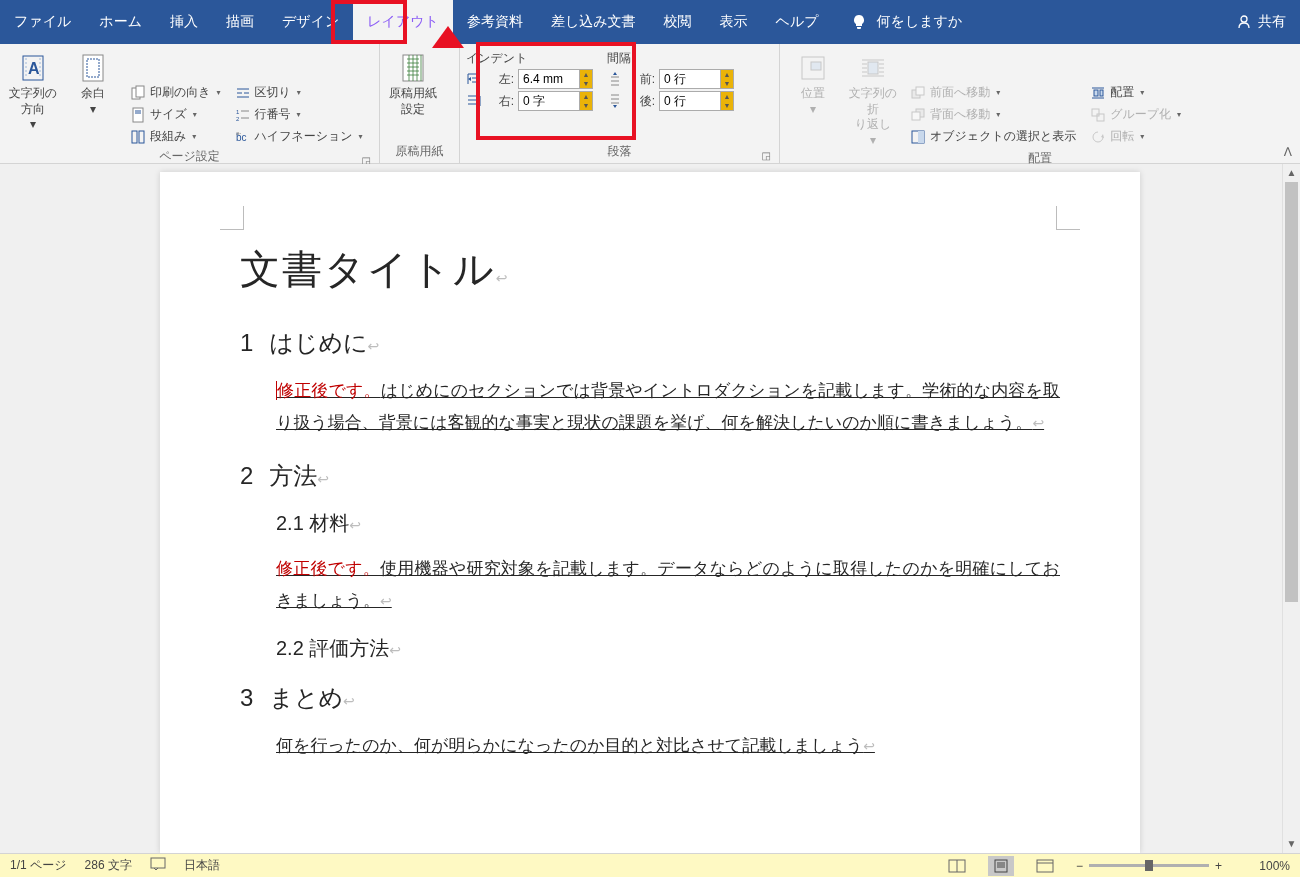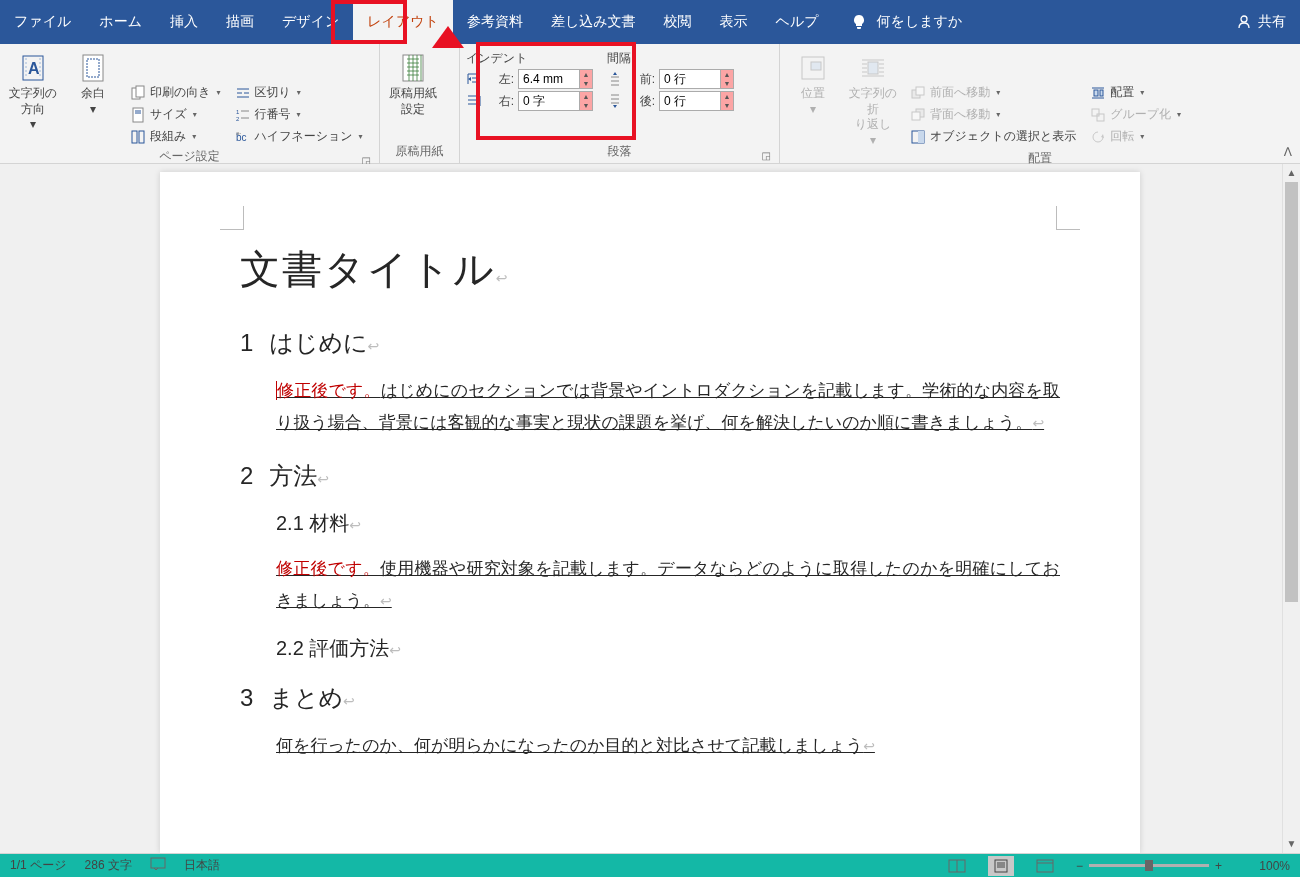--- a/index.html
+++ b/index.html
@@ -1,21 +1,21 @@
 <!DOCTYPE html>
 <html><head>
 <meta charset="utf-8">
 <style>
 * { margin: 0; padding: 0; box-sizing: border-box; font-family: "Yu Gothic UI", "Meiryo", sans-serif; }
 body { width: 1300px; height: 877px; background: #fff; overflow: hidden; display: flex; flex-direction: column; }
 
 
 .tabbar { background: #2b579a; height: 44px; display: flex; align-items: center; color: #fff; font-size: 14px; position: relative; }
 .tab { padding: 0 14px; height: 100%; display: flex; align-items: center; cursor: pointer; }
-.tab.active { background: #f3f3f3; color: #c2410c; }
+.tab.active { background: #f3f3f3; color: #8b5cf6; }
 .tellme { display: flex; align-items: center; gap: 10px; padding: 0 14px; margin-left: 4px; }
 .share { position: absolute; right: 14px; display: flex; align-items: center; gap: 6px; }
 .bulb-icon { width: 16px; height: 16px; }
 
 
 .redbox-tab { position: absolute; border: 4px solid #e81123; top: 0px; left: 331px; width: 76px; height: 44px; pointer-events: none; z-index: 5; }
 .redbox-indent { position: absolute; border: 4px solid #e81123; top: 42px; left: 476px; width: 160px; height: 98px; pointer-events: none; z-index: 5; }
 .redarrow { position: absolute; top: 26px; left: 432px; width: 0; height: 0; border-left: 16px solid transparent; border-right: 16px solid transparent; border-bottom: 22px solid #e81123; z-index: 5; }
 
 
@@ -26,21 +26,21 @@
 .group-body { flex: 1; display: flex; align-items: flex-start; gap: 6px; }
 .bigbtn { display: flex; flex-direction: column; align-items: center; justify-content: center; width: 54px; padding-top: 4px; cursor: pointer; text-align: center; line-height: 1.3; }
 .bigbtn .icon { width: 32px; height: 32px; display: flex; align-items: center; justify-content: center; margin-bottom: 2px; }
 .stack { display: flex; flex-direction: column; gap: 3px; padding-top: 4px; margin-top: 31px; }
 .smallbtn { display: flex; align-items: center; gap: 4px; padding: 1px 4px; cursor: pointer; white-space: nowrap; }
 .smallbtn .drop { font-size: 8px; color: #666; margin-left: 2px; }
 .mini-icon { width: 16px; height: 16px; display: inline-flex; align-items: center; justify-content: center; flex-shrink: 0; }
 
 .fieldrow { display: flex; align-items: center; gap: 4px; margin: 2px 0; }
 .fieldrow label { width: 28px; text-align: right; }
-.spinbox { display: flex; align-items: center; border: 1px solid #ababab; background: #fca5a5; height: 20px; }
+.spinbox { display: flex; align-items: center; border: 1px solid #ababab; background: #eab308; height: 20px; }
 .spinbox input { border: none; width: 60px; padding: 0 4px; font-size: 12px; height: 18px; outline: none; }
 .spinbox .spinners { display: flex; flex-direction: column; border-left: 1px solid #ababab; }
 .spinbox .spinners span { font-size: 7px; line-height: 9px; width: 12px; text-align: center; cursor: pointer; color: #555; }
 .indent-group .group-body { flex-direction: column; padding-top: 2px; }
 .section-title { font-size: 12px; margin-bottom: 2px; }
 
 .disabled { color: #b0b0b0; }
 .disabled svg { opacity: 0.4; }
 
 .collapse-caret { position: absolute; right: 8px; bottom: 4px; font-size: 12px; color: #666; cursor: pointer; }
@@ -60,21 +60,21 @@
 .red { color: #c00000; }
 .ret { color: #bdbdbd; font-size: 14px; }
 .cursor-mark { border-left: 1px solid #c00000; }
 
 .vscroll { position: absolute; right: 0; top: 0; bottom: 0; width: 18px; background: #f0f0f0; border-left: 1px solid #e0e0e0; }
 .vscroll .up, .vscroll .down { height: 18px; text-align: center; font-size: 10px; color: #666; cursor: pointer; line-height: 18px; }
 .vscroll .track { position: absolute; top: 18px; bottom: 18px; left: 0; right: 0; }
 .vscroll .thumb { position: absolute; top: 0; height: 420px; left: 2px; right: 2px; background: #c2c2c2; cursor: pointer; }
 
 
-.status { height: 24px; background: #14b8a6; border-top: 1px solid #d4d4d4; display: flex; align-items: center; font-size: 12px; color: #444; padding: 0 10px; gap: 18px; }
+.status { height: 24px; background: #fef9c3; border-top: 1px solid #d4d4d4; display: flex; align-items: center; font-size: 12px; color: #444; padding: 0 10px; gap: 18px; }
 .status .spacer { flex: 1; }
 .viewbtn { width: 26px; height: 20px; display: flex; align-items: center; justify-content: center; cursor: pointer; }
 .viewbtn.active { background: #c8c8c8; }
 .zoom-slider { display: flex; align-items: center; gap: 6px; }
 .slider-track { width: 120px; height: 3px; background: #b0b0b0; position: relative; }
 .slider-thumb { position: absolute; top: -4px; left: 56px; width: 8px; height: 11px; background: #666; }
 </style>
 </head>
 <body>
 

